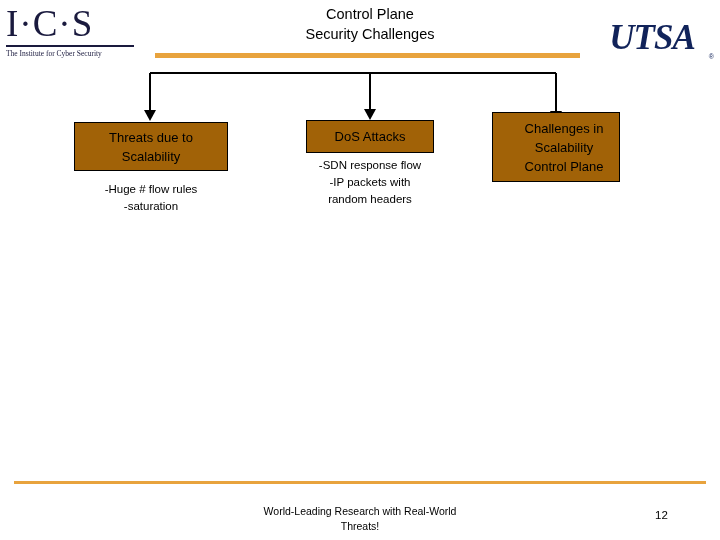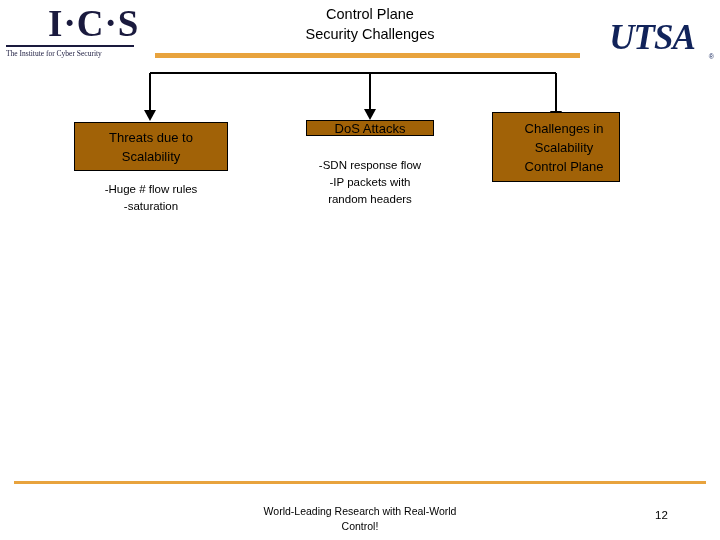--- a/index.html
+++ b/index.html
@@ -18,27 +18,26 @@
   
   #ics-logo {
     position: absolute;
     left: 6px;
     top: 4px;
     width: 130px;
     height: 62px;
   }
   #ics-logo .ics-text {
     font-family: "Liberation Serif", serif;
-    font-weight: bold;
+    font-weight: normal;
     font-size: 37px;
     color: #1a1a3e;
     letter-spacing: 1px;
     line-height: 40px;
     white-space: nowrap;
-    margin-left: 42px;
   }
   #ics-logo .ics-rule {
     width: 128px;
     height: 2px;
     background: #1a1a3e;
     margin-top: 1px;
   }
   #ics-logo .ics-sub {
     font-family: "Liberation Serif", serif;
     font-size: 7.5px;
@@ -115,21 +114,21 @@
   #box-threats {
     left: 74px;
     top: 122px;
     width: 154px;
     height: 49px;
   }
   #box-dos {
     left: 306px;
     top: 120px;
     width: 128px;
-    height: 16px;
+    height: 33px;
     align-items: center;
   }
   #box-challenges {
     left: 492px;
     top: 112px;
     width: 128px;
     height: 70px;
     padding-left: 16px;
   }
 
@@ -247,15 +246,15 @@
 
 <div class="node-box" id="box-challenges">
   <div>Challenges in</div>
   <div>Scalability</div>
   <div>Control Plane</div>
 </div>
 
 <div id="footer-rule"></div>
 <div id="footer-text">
   <div>World-Leading Research with Real-World</div>
-  <div>Control!</div>
+  <div>Threats!</div>
 </div>
 <div id="slide-number">12</div>
 
 </body></html>

